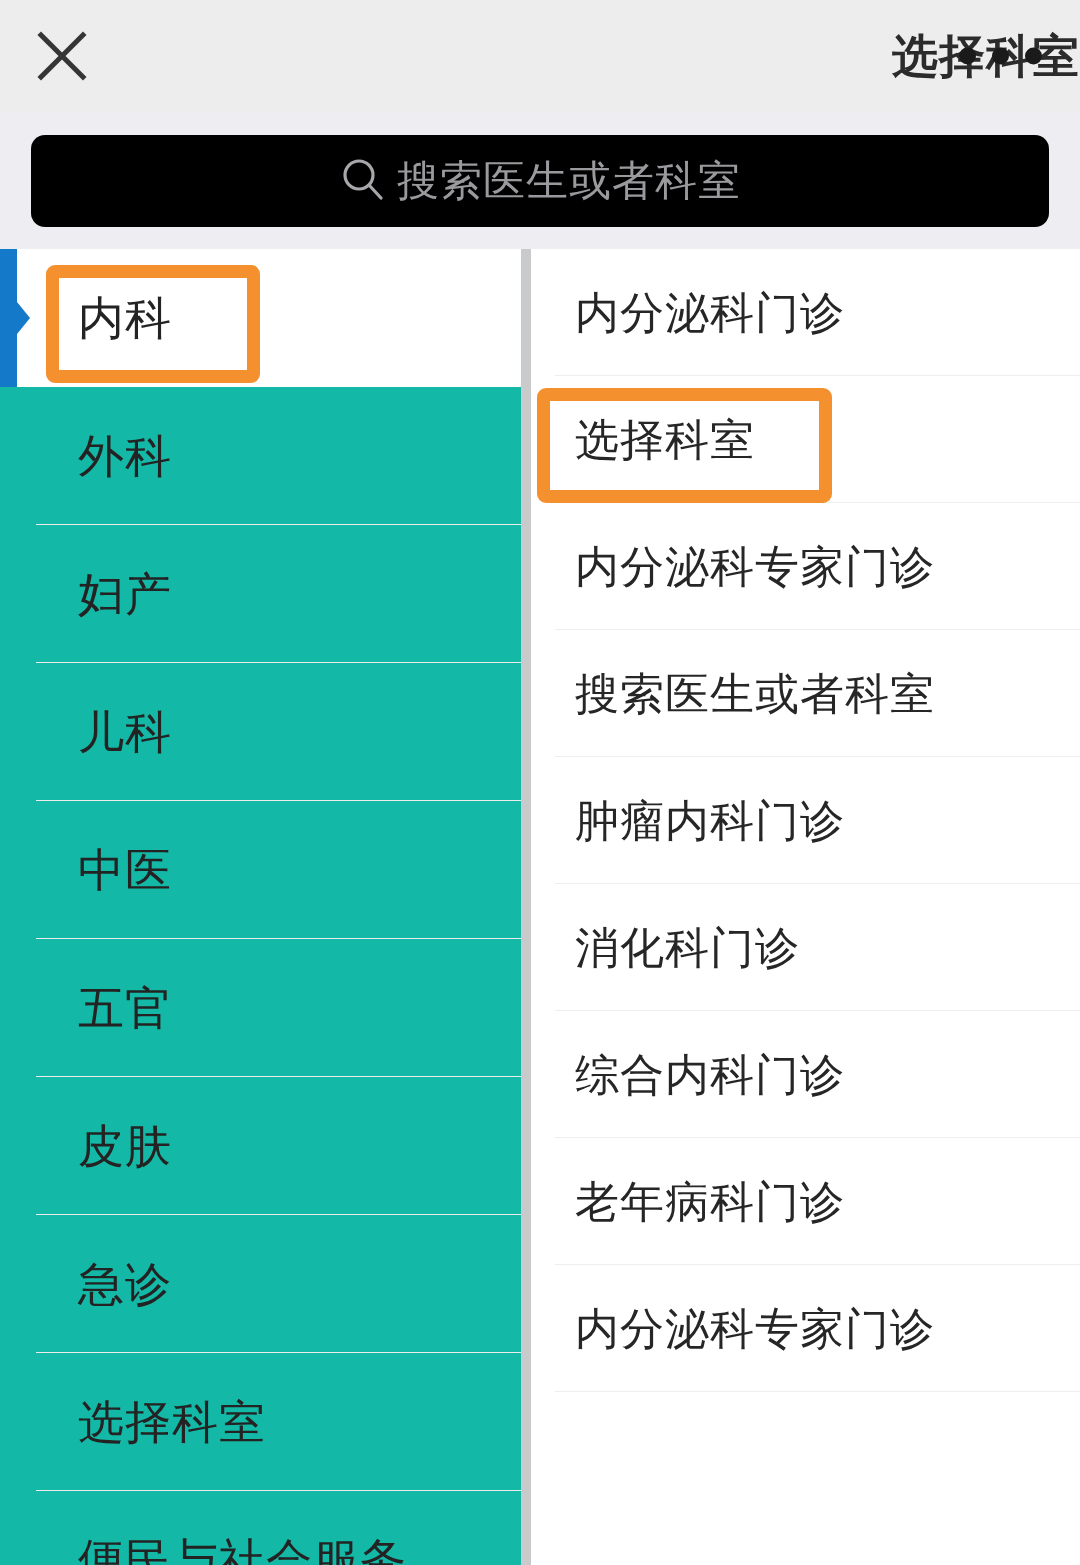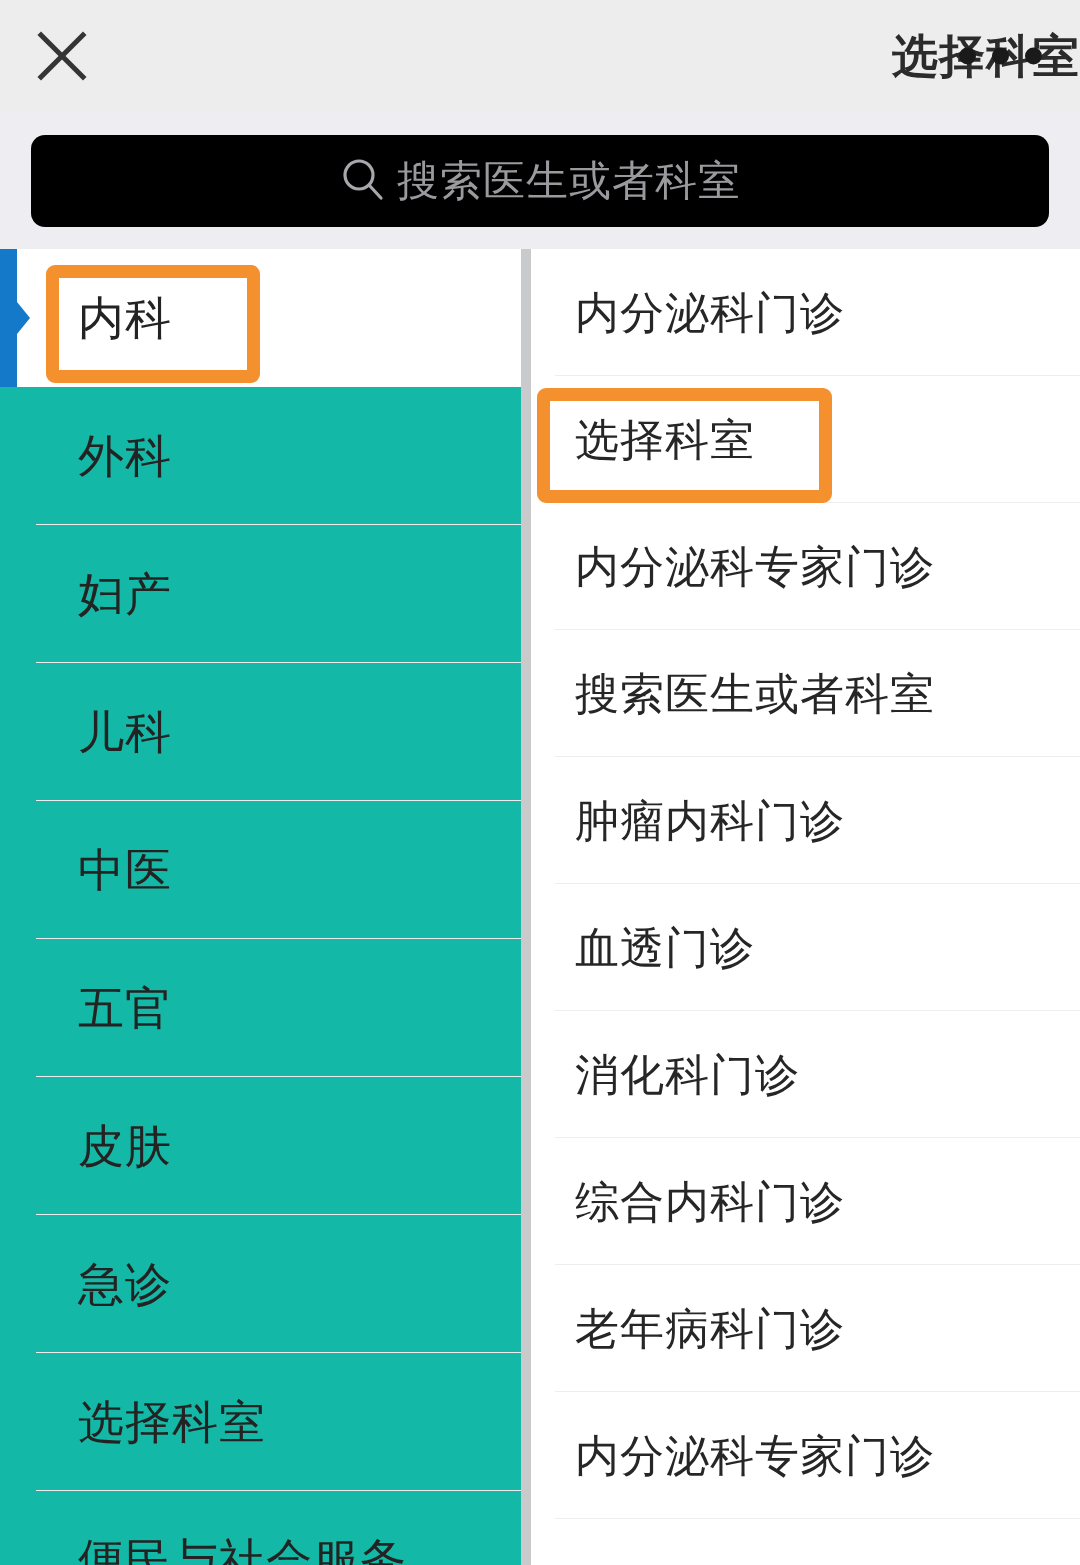--- a/index.html
+++ b/index.html
@@ -263,23 +263,20 @@
         <div class="list-item">
           <span class="label">内分泌科专家门诊</span>
         </div>
         <div class="list-item">
           <span class="label">搜索医生或者科室</span>
         </div>
         <div class="list-item">
           <span class="label">肿瘤内科门诊</span>
         </div>
         <div class="list-item">
-          <span class="label">血透门诊</span>
-        </div>
-        <div class="list-item">
           <span class="label">消化科门诊</span>
         </div>
         <div class="list-item">
           <span class="label">综合内科门诊</span>
         </div>
         <div class="list-item">
           <span class="label">老年病科门诊</span>
         </div>
         <div class="list-item">
           <span class="label">内分泌科专家门诊</span>

